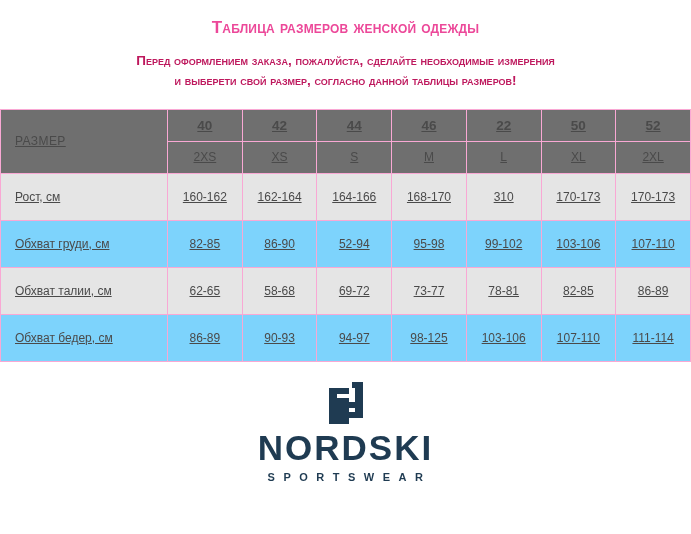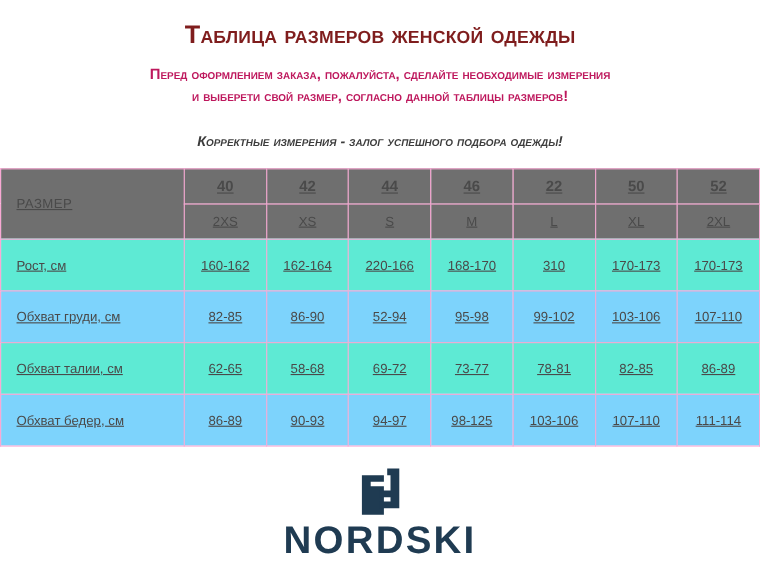--- a/index.html
+++ b/index.html
@@ -15,23 +15,23 @@
     overflow: hidden;
   }
   .page {
     width: 691px;
     height: 534px;
     position: relative;
     box-sizing: border-box;
   }
   .title {
     text-align: center;
-    font-size: 23px;
-    font-weight: bold;
-    color: #7f1d1d;
+    font-size: 17px;
+    font-weight: bold;
+    color: #ec4899;
     letter-spacing: 0.2px;
     margin: 18px 0 0 0;
     font-variant: small-caps;
     text-transform: none;
   }
   .intro {
     text-align: center;
     font-size: 13.5px;
     font-weight: bold;
     color: #be185d;
@@ -87,21 +87,21 @@
   .row-label {
     text-align: left !important;
     padding-left: 14px !important;
     font-size: 12.5px;
     color: #4a4a4a;
   }
   tr.shaded td {
     background: #7dd3fc;
   }
   tr.plain td {
-    background: #5eead4;
+    background: #e5e5e5;
   }
   tr.data td {
     height: 46px;
   }
   .logo-wrap {
     width: 691px;
     text-align: center;
     margin-top: 18px;
   }
   .logo-mark {
@@ -130,21 +130,20 @@
 
 <div class="page">
 
   <h1 class="title">Таблица размеров женской одежды</h1>
 
   <p class="intro">
     <span>Перед оформлением заказа, пожалуйста, сделайте необходимые измерения</span><br>
     <span>и выберети свой размер, согласно данной таблицы размеров!</span>
   </p>
 
-  <p class="note">Корректные измерения - залог успешного подбора одежды!</p>
 
   <table class="sizes">
     <tbody>
       <tr class="head-row">
         <td class="corner" rowspan="2">РАЗМЕР</td>
         <td class="size-label">40</td>
         <td class="size-label">42</td>
         <td class="size-label">44</td>
         <td class="size-label">46</td>
         <td class="size-label">22</td>
@@ -158,21 +157,21 @@
         <td>M</td>
         <td>L</td>
         <td>XL</td>
         <td>2XL</td>
       </tr>
 
       <tr class="data plain">
         <td class="row-label">Рост, см</td>
         <td>160-162</td>
         <td>162-164</td>
-        <td>220-166</td>
+        <td>164-166</td>
         <td>168-170</td>
         <td>310</td>
         <td>170-173</td>
         <td>170-173</td>
       </tr>
 
       <tr class="data shaded">
         <td class="row-label">Обхват груди, см</td>
         <td>82-85</td>
         <td>86-90</td>
@@ -206,15 +205,16 @@
       </tr>
     </tbody>
   </table>
 
   <div class="logo-wrap">
     <svg class="logo-mark" width="54" height="46" viewBox="0 0 54 46">
       <path d="M10 44 L10 8 L30 8 L30 14 L18 14 L18 18 L30 18 L30 44 Z" fill="#1f3b52"></path>
       <path d="M33 2 L44 2 L44 38 L26 38 L26 32 L36 32 L36 28 L26 28 L26 22 L36 22 L36 8 L33 8 Z" fill="#1f3b52"></path>
     </svg>
     <div class="logo-text">NORDSKI</div>
+    <div class="logo-sub">SPORTSWEAR</div>
   </div>
 
 </div>
 
 </body></html>

